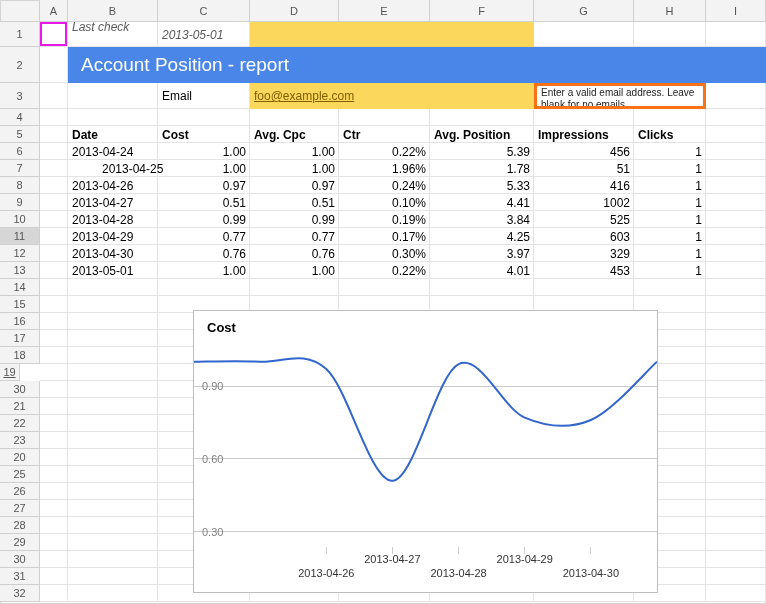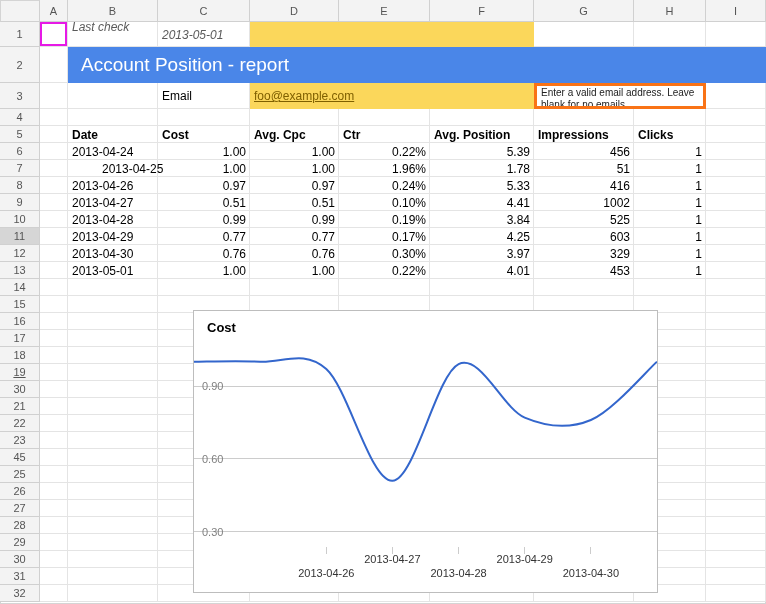--- a/index.html
+++ b/index.html
@@ -88,26 +88,26 @@
       <div class="hdr" style="position: absolute; left: 0px; top: 194px; width: 40px; height: 17px;">9</div>
       <div class="hdr" style="position: absolute; left: 0px; top: 211px; width: 40px; height: 17px;">10</div>
       <div class="hdr sel" style="position: absolute; left: 0px; top: 228px; width: 40px; height: 17px;">11</div>
       <div class="hdr" style="position: absolute; left: 0px; top: 245px; width: 40px; height: 17px;">12</div>
       <div class="hdr" style="position: absolute; left: 0px; top: 262px; width: 40px; height: 17px;">13</div>
       <div class="hdr" style="position: absolute; left: 0px; top: 279px; width: 40px; height: 17px;">14</div>
       <div class="hdr" style="position: absolute; left: 0px; top: 296px; width: 40px; height: 17px;">15</div>
       <div class="hdr" style="position: absolute; left: 0px; top: 313px; width: 40px; height: 17px;">16</div>
       <div class="hdr" style="position: absolute; left: 0px; top: 330px; width: 40px; height: 17px;">17</div>
       <div class="hdr" style="position: absolute; left: 0px; top: 347px; width: 40px; height: 17px;">18</div>
-      <div class="hdr" style="position: absolute; left: 0px; top: 364px; width: 40px; height: 17px; text-decoration: underline;">19</div>
+      <div class="hdr" style="position: absolute; left: 0px; top: 364px; width: 20px; height: 17px; text-decoration: underline;">19</div>
       <div class="hdr" style="position: absolute; left: 0px; top: 381px; width: 40px; height: 17px;">30</div>
       <div class="hdr" style="position: absolute; left: 0px; top: 398px; width: 40px; height: 17px;">21</div>
       <div class="hdr" style="position: absolute; left: 0px; top: 415px; width: 40px; height: 17px;">22</div>
       <div class="hdr" style="position: absolute; left: 0px; top: 432px; width: 40px; height: 17px;">23</div>
-      <div class="hdr" style="position: absolute; left: 0px; top: 449px; width: 40px; height: 17px;">45</div>
+      <div class="hdr" style="position: absolute; left: 0px; top: 449px; width: 40px; height: 17px;">20</div>
       <div class="hdr" style="position: absolute; left: 0px; top: 466px; width: 40px; height: 17px;">25</div>
       <div class="hdr" style="position: absolute; left: 0px; top: 483px; width: 40px; height: 17px;">26</div>
       <div class="hdr" style="position: absolute; left: 0px; top: 500px; width: 40px; height: 17px;">27</div>
       <div class="hdr" style="position: absolute; left: 0px; top: 517px; width: 40px; height: 17px;">28</div>
       <div class="hdr" style="position: absolute; left: 0px; top: 534px; width: 40px; height: 17px;">29</div>
       <div class="hdr" style="position: absolute; left: 0px; top: 551px; width: 40px; height: 17px;">30</div>
       <div class="hdr" style="position: absolute; left: 0px; top: 568px; width: 40px; height: 17px;">31</div>
       <div class="hdr" style="position: absolute; left: 0px; top: 585px; width: 40px; height: 17px;">32</div>
       <div class="gl" style="position: absolute; left: 67px; top: 22px; width: 1px; height: 580px;"></div>
       <div class="gl" style="position: absolute; left: 157px; top: 22px; width: 1px; height: 580px;"></div>

